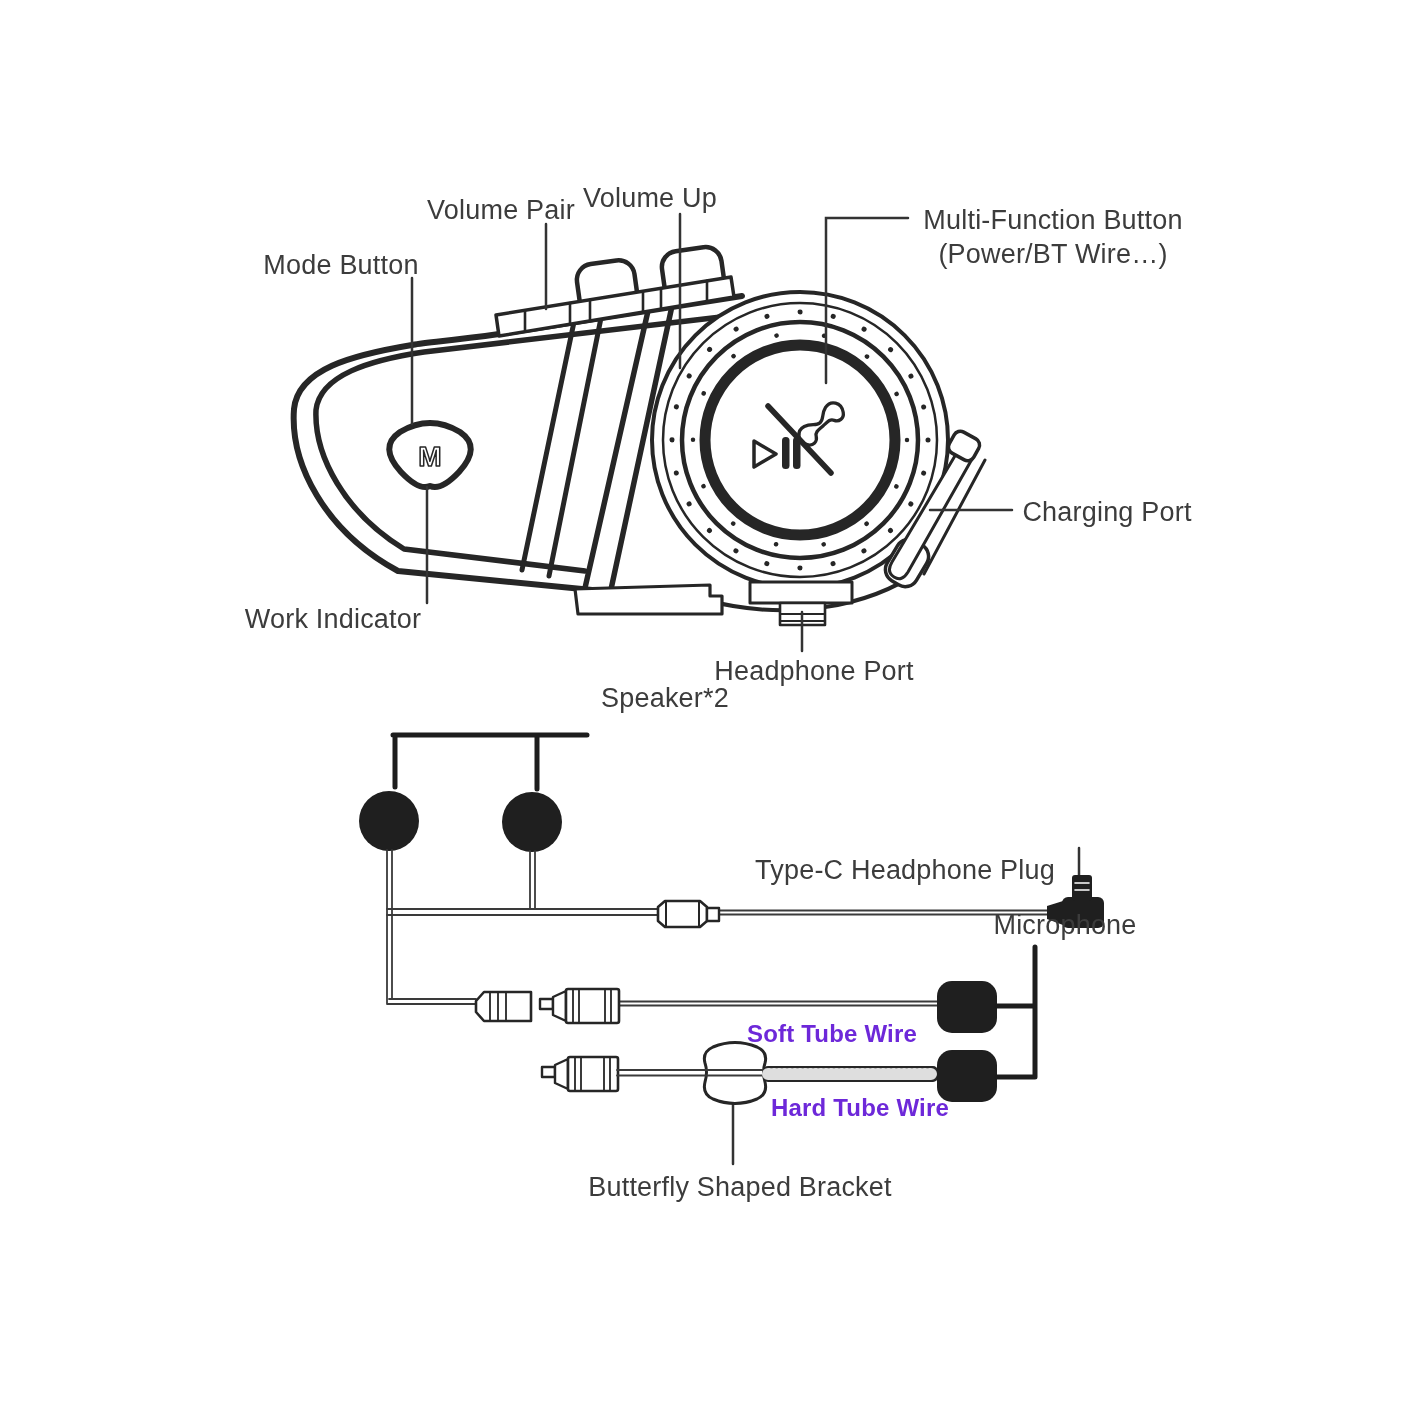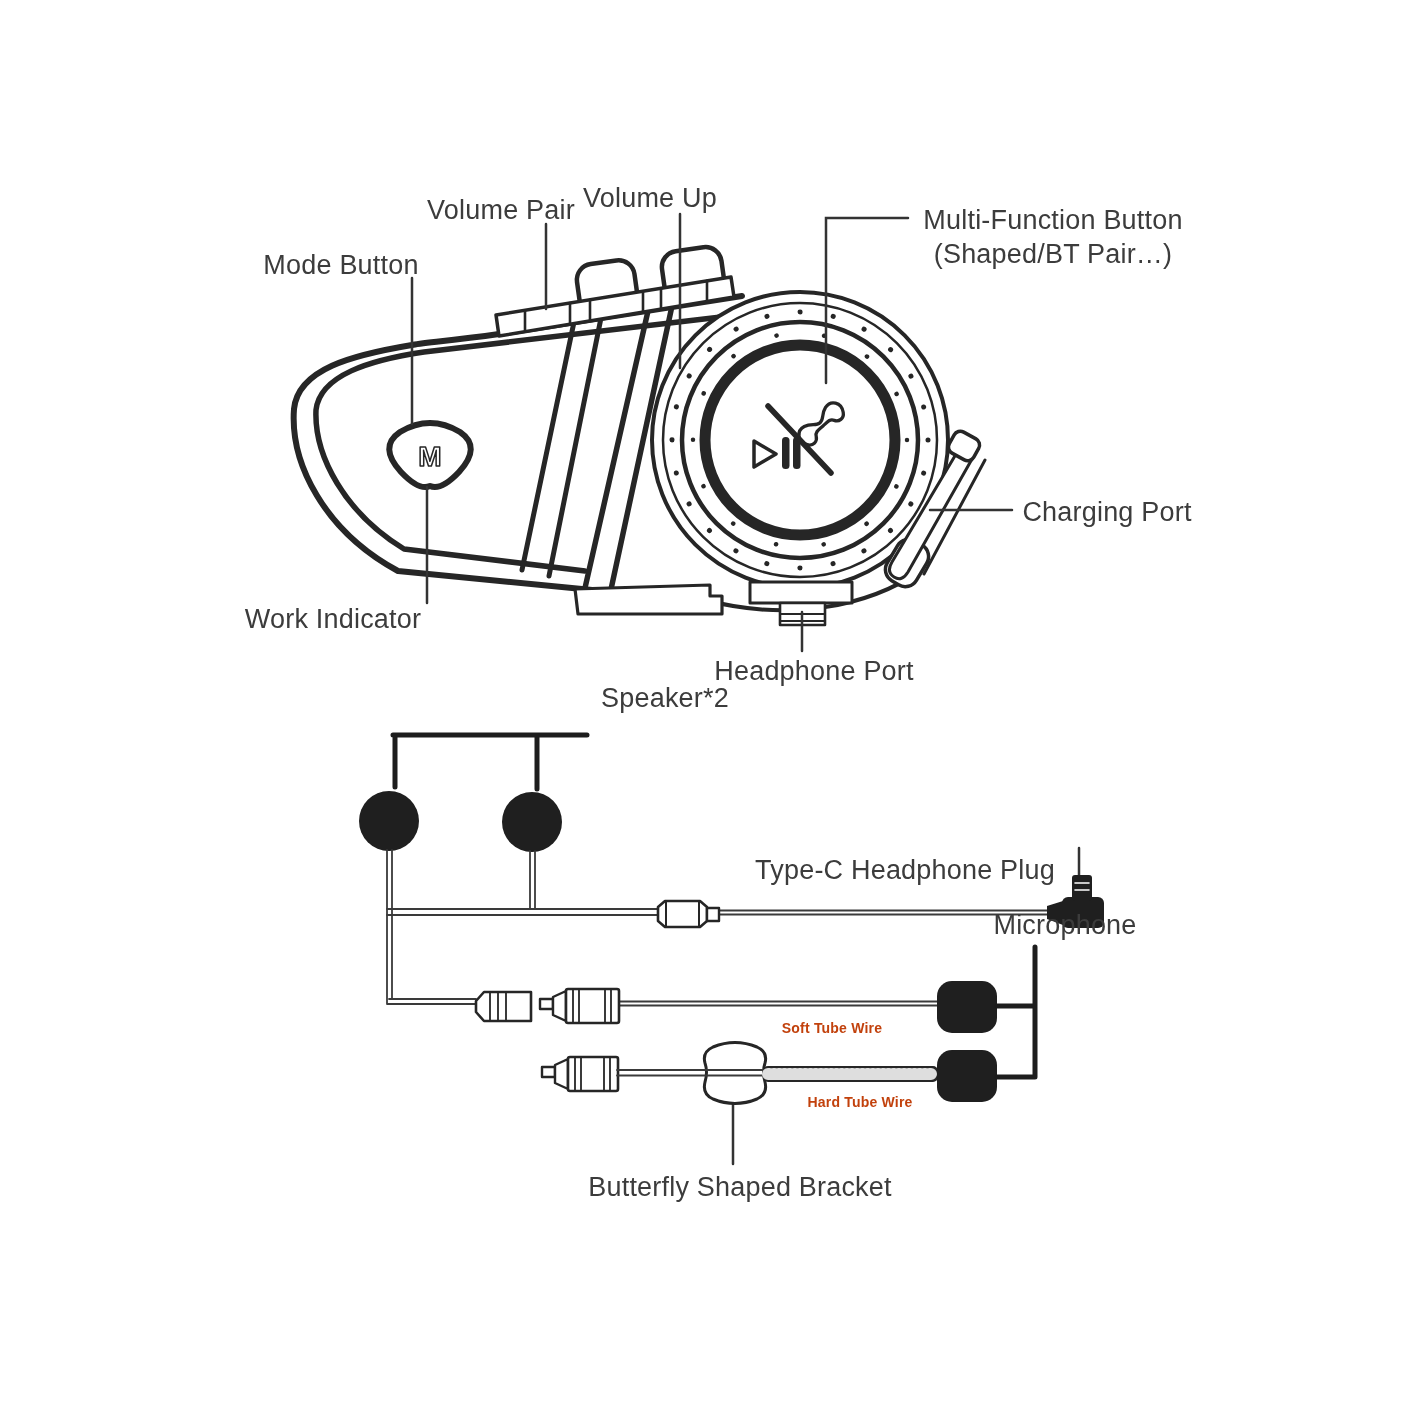--- a/index.html
+++ b/index.html
@@ -5,21 +5,21 @@
   html,body{margin:0;padding:0;background:#fff;}
   .canvas{
     position:relative;width:1427px;height:1427px;background:#ffffff;overflow:hidden;
     font-family:"Liberation Sans", sans-serif;
   }
   .art{position:absolute;left:0;top:0;}
   .lbl{
     position:absolute;transform:translateX(-50%);white-space:nowrap;
     font-size:27px;color:#3c3c3c;letter-spacing:0.2px;
   }
-  .lbl.small{font-size:14px;font-weight:bold;color:#c2410c;}
+  .lbl.small{font-size:24px;font-weight:bold;color:#6d28d9;}
   .lbl.twoline{text-align:center;line-height:34px;}
 </style>
 </head>
 <body>
 
 <div class="canvas">
 
 <svg class="art" width="1427" height="1427" viewBox="0 0 1427 1427">
 
   <g stroke="#262626" fill="none" stroke-linecap="round" stroke-linejoin="round">
@@ -153,21 +153,21 @@
 
     <path d="M997,1006 L1035,1006 M997,1077 L1035,1077 M1035,947 L1035,1077" stroke-width="5" stroke="#1d1d1d"></path>
   </g>
 </svg>
 
   <div class="lbl" style="left:501px;top:195px;">Volume Pair</div>
   <div class="lbl" style="left:650px;top:183px;">Volume Up</div>
   <div class="lbl" style="left:341px;top:250px;">Mode Button</div>
   <div class="lbl twoline" style="left:1053px;top:193px;margin-top:10px;">
     <div>Multi-Function Button</div>
-    <div>(Shaped/BT Pair…)</div>
+    <div>(Power/BT Wire…)</div>
   </div>
   <div class="lbl" style="left:1107px;top:497px;">Charging Port</div>
   <div class="lbl" style="left:333px;top:604px;">Work Indicator</div>
   <div class="lbl" style="left:814px;top:656px;">Headphone Port</div>
 
   <div class="lbl" style="left:665px;top:683px;">Speaker*2</div>
   <div class="lbl" style="left:905px;top:808px;margin-top:47px;">Type-C Headphone Plug</div>
   <div class="lbl" style="left:1065px;top:910px;">Microphone</div>
   <div class="lbl small" style="left:832px;top:1020px;">Soft Tube Wire</div>
   <div class="lbl small" style="left:860px;top:1094px;">Hard Tube Wire</div>

